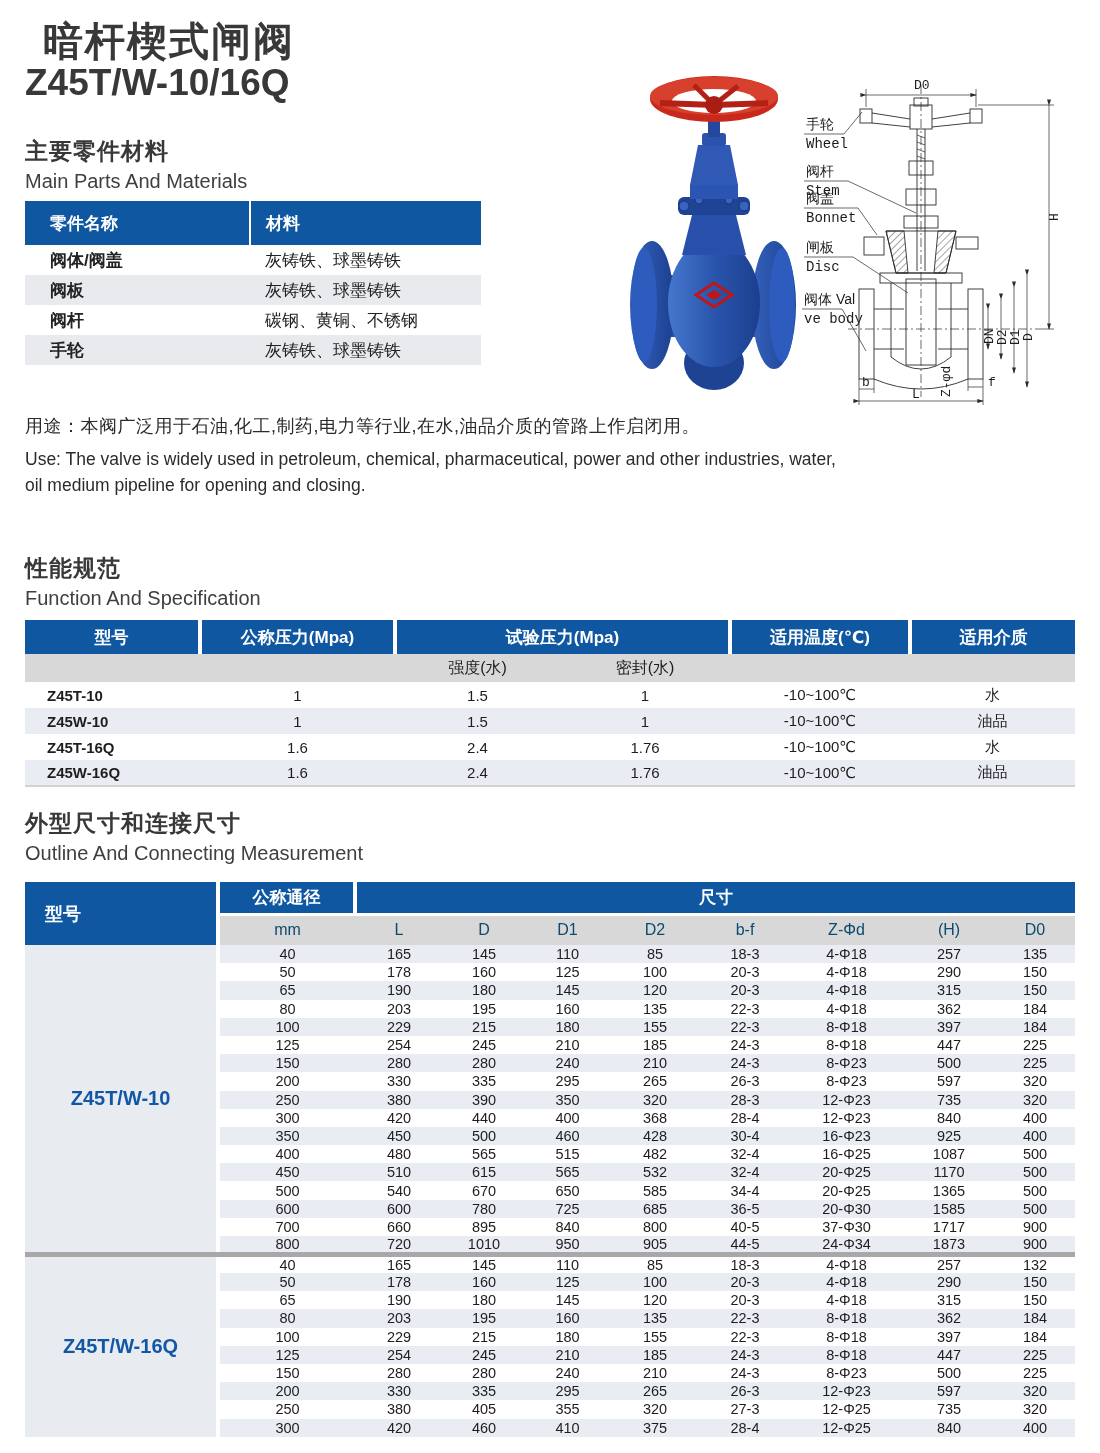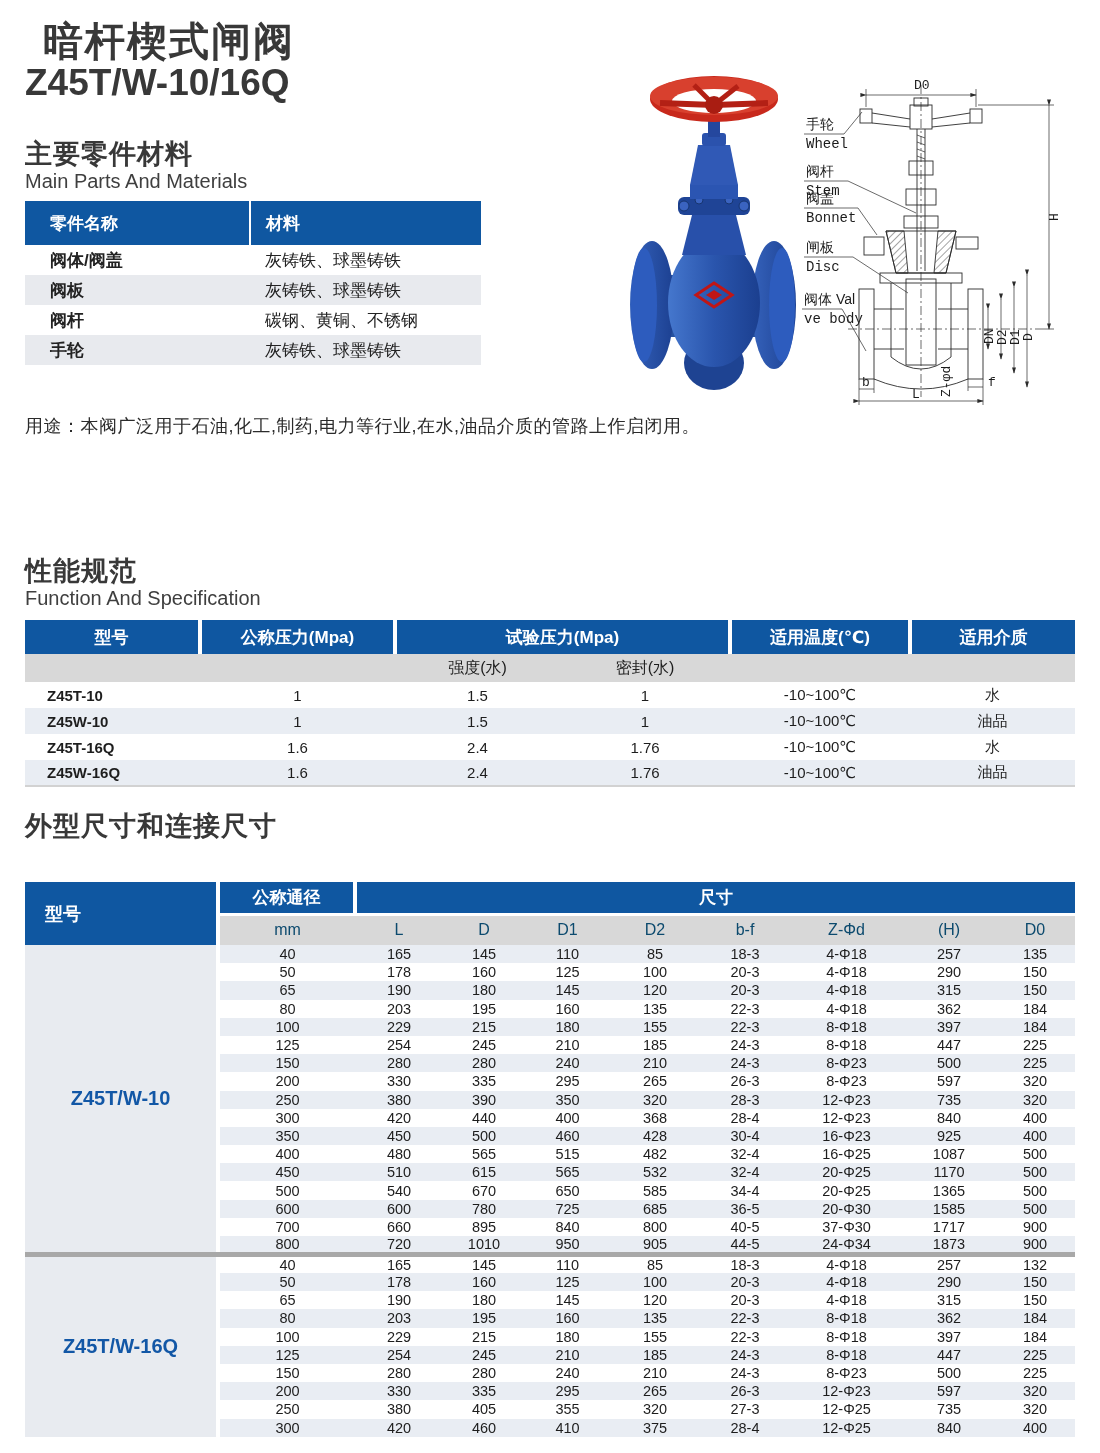--- a/index.html
+++ b/index.html
@@ -12,21 +12,21 @@
   }
   *{margin:0;padding:0;box-sizing:border-box;}
   body{background:#ffffff;}
   .page{
     position:relative;width:1100px;height:1453px;background:#fff;overflow:hidden;
     font-family:"Liberation Sans","DejaVu Sans",sans-serif;color:var(--ink);
   }
   
   .title{position:absolute;left:43px;top:14px;font-size:40px;font-weight:bold;color:#383838;letter-spacing:2px;}
   .model-title{position:absolute;left:25px;top:62px;font-size:37px;font-weight:bold;color:#383838;}
-  .sec-zh{position:absolute;font-size:27px;font-weight:bold;color:#383838;letter-spacing:1px;}
+  .sec-zh{position:absolute;font-size:23px;font-weight:bold;color:#383838;letter-spacing:1px;}
   .sec-en{position:absolute;font-size:20px;color:#3f3f3f;}
   .h-mat-zh{left:25px;top:136px;} .h-mat-en{left:25px;top:170px;}
   .h-spec-zh{left:25px;top:553px;} .h-spec-en{left:25px;top:587px;}
   .h-out-zh{left:25px;top:808px;} .h-out-en{left:25px;top:842px;}
   
   .usage{position:absolute;left:25px;top:414px;width:830px;}
   .usage .zh{font-size:18px;color:#2b2b2b;margin-bottom:8px;letter-spacing:.5px;}
   .usage .en{font-size:17.5px;color:#2b2b2b;line-height:26px;}
   
   table{border-collapse:collapse;table-layout:fixed;}
@@ -105,20 +105,21 @@
         </tr>
         <tr class="stripe">
           <td>手轮</td>
           <td>灰铸铁、球墨铸铁</td>
         </tr>
       </tbody>
   </table>
 
   <div class="usage">
     <div class="zh">用途：本阀广泛用于石油,化工,制药,电力等行业,在水,油品介质的管路上作启闭用。</div>
+    <div class="en">Use: The valve is widely used in petroleum, chemical, pharmaceutical, power and other industries, water, oil medium pipeline for opening and closing.</div>
   </div>
 
   <div class="sec-zh h-spec-zh">性能规范</div>
   <div class="sec-en h-spec-en">Function And Specification</div>
 
   <table class="spec-table">
     <colgroup>
       <col style="width:175px">
         <col style="width:195px">
         <col style="width:165px">
@@ -173,20 +174,21 @@
           <td>1.6</td>
           <td>2.4</td>
           <td>1.76</td>
           <td>-10~100℃</td>
           <td>油品</td>
         </tr>
       </tbody>
   </table>
 
   <div class="sec-zh h-out-zh">外型尺寸和连接尺寸</div>
+  <div class="sec-en h-out-en">Outline And Connecting Measurement</div>
 
   <table class="out-table">
     <colgroup>
       <col style="width:193px">
         <col style="width:137px">
         <col style="width:88px">
         <col style="width:82px">
       <col style="width:85px">
         <col style="width:90px">
         <col style="width:90px">

